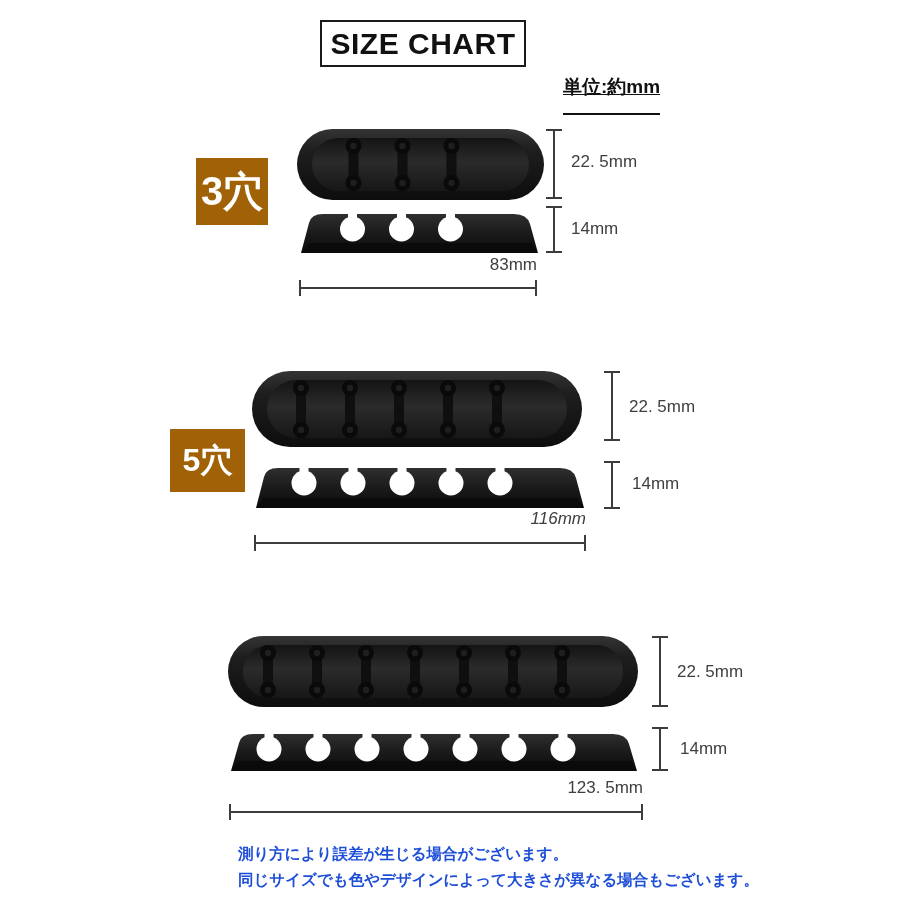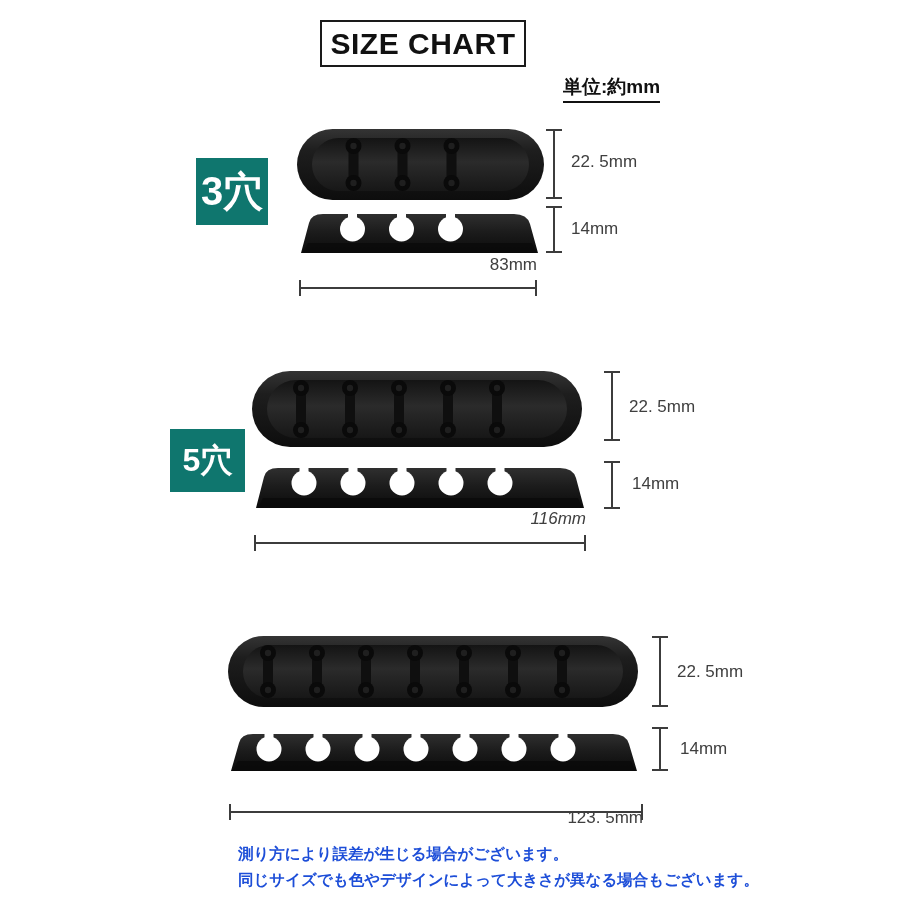--- a/index.html
+++ b/index.html
@@ -10,26 +10,26 @@
   .abs { position:absolute; }
 
   
   .title-box {
     left:320px; top:20px; width:202px; height:43px;
     border:2px solid #1a1a1a; display:flex; align-items:center; justify-content:center;
     font-size:30px; font-weight:700; color:#111; letter-spacing:.5px;
   }
   .unit-note {
     left:563px; top:74px; font-size:19px; font-weight:700; color:#111;
-    border-bottom:2px solid #111; padding-bottom:1px;
+    border-bottom:2px solid #111; padding-bottom:13px;text-decoration:underline;
   }
 
   
   .hole-label {
-    background:#0f766e; color:#fff; display:flex; align-items:center; justify-content:center;
+    background:#a16207; color:#fff; display:flex; align-items:center; justify-content:center;
     font-weight:700;
   }
   .hl1 { left:196px; top:158px; width:72px; height:67px; font-size:40px; }
   .hl2 { left:170px; top:429px; width:75px; height:63px; font-size:32px; }
   .hl3 { left:152px; top:683px; width:73px; height:59px; font-size:38px; }
 
   
   .product { line-height:0; }
   .product svg { display:block; width:100%; height:100%; }
   .tv1 { left:297px; top:129px; width:247px; height:71px; }
@@ -55,21 +55,21 @@
   .hd2 { left:254px; top:535px; width:332px; }
   .hd3 { left:229px; top:804px; width:414px; }
 
   .dimlabel { font-size:17px; color:#3f3f3f; white-space:nowrap;text-align:center; }
   .dl1a { left:571px; top:152px; } .dl1b { left:571px; top:219px; }
   .dl2a { left:629px; top:397px; } .dl2b { left:632px; top:474px; }
   .dl3a { left:677px; top:662px; } .dl3b { left:680px; top:739px; }
   .wl   { text-align:right; }
   .wl1 { left:299px; top:255px; width:238px; }
   .wl2 { left:254px; top:509px; width:332px;font-style:italic; }
-  .wl3 { left:229px; top:808px; width:414px; }
+  .wl3 { left:229px; top:778px; width:414px; }
 
   
   .footnotes { left:238px; top:841px; font-size:15.5px; font-weight:700; color:#1d4ed8; line-height:26px; }
 </style>
 </head>
 <body>
 
 <div class="page">
 
   <div class="abs title-box">

